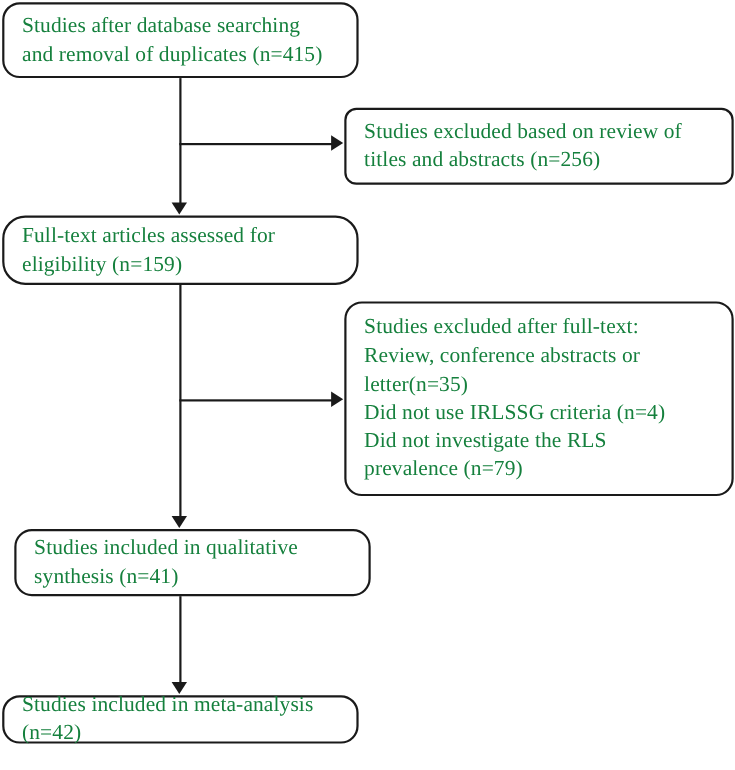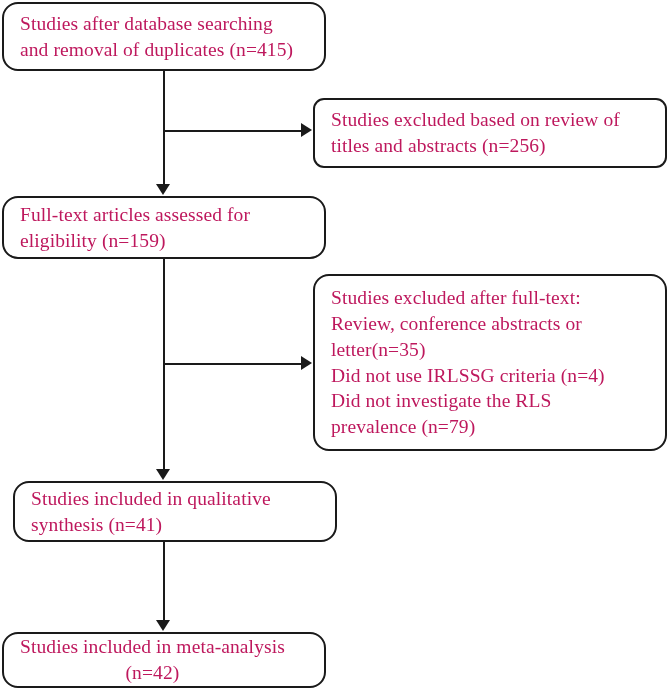--- a/index.html
+++ b/index.html
@@ -22,32 +22,32 @@
     border: 2.4px solid #1a1a1a;
     border-radius: 16px;
     background: #ffffff;
     display: flex;
     align-items: center;
     padding: 4px 10px 4px 16px;
   }
   .node .node-text {
     font-size: 19.5px;
     line-height: 1.33;
-    color: #be185d;
+    color: #15803d;
     letter-spacing: 0.1px;
     white-space: pre-line;
   }
   
   #node-identification { left: 2px;   top: 2px;   width: 324px; height: 69px; }
   #node-excluded-titles { left: 313px; top: 98px;  width: 354px; height: 70px; border-radius: 11px; }
-  #node-fulltext       { left: 2px;   top: 196px; width: 324px; height: 63px; }
+  #node-fulltext       { left: 2px;   top: 196px; width: 324px; height: 63px; border-radius: 21px; }
   #node-excluded-fulltext { left: 313px; top: 274px; width: 354px; height: 177px;
                             align-items: center; }
   #node-qualitative    { left: 2px;   top: 481px; width: 324px; height: 61px; margin-left: 11px; }
-  #node-meta           { left: 2px;   top: 632px; width: 324px; height: 56px; text-align: center; }
+  #node-meta           { left: 2px;   top: 632px; width: 324px; height: 44px; }
 
   
   .conn-v {
     position: absolute;
     width: 0;
     border-left: 2.2px solid #1a1a1a;
   }
   .conn-h {
     position: absolute;
     height: 0;

